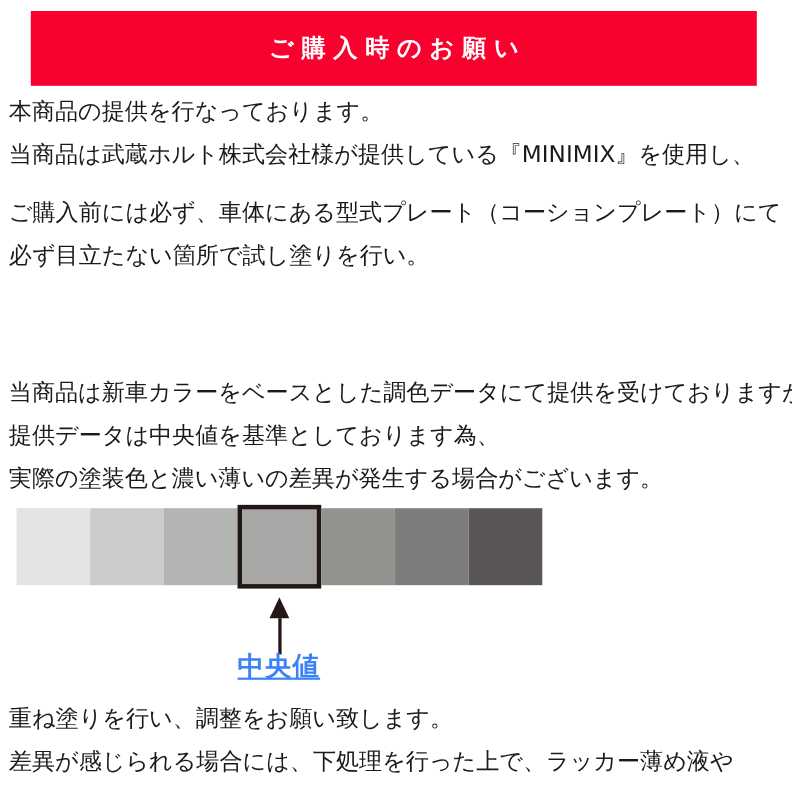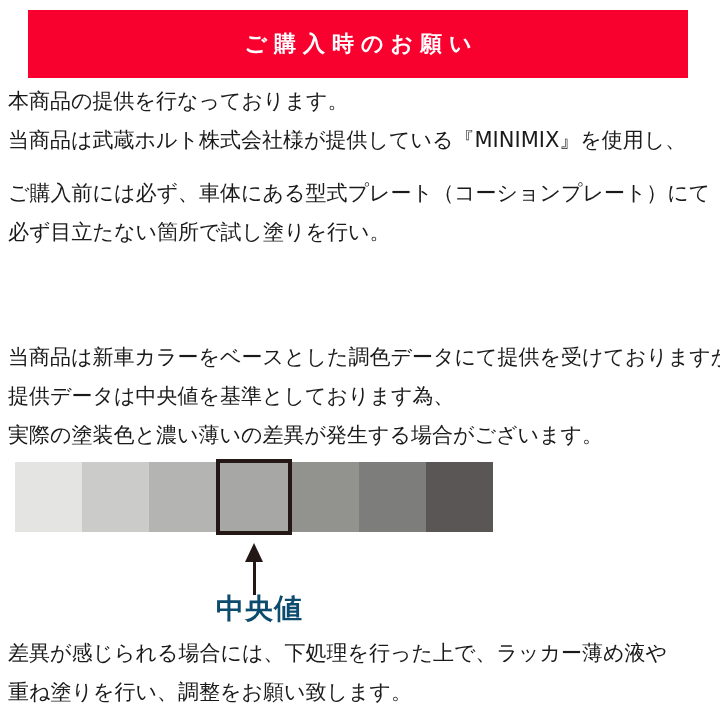--- a/index.html
+++ b/index.html
@@ -68,24 +68,25 @@
     border-bottom:19px solid #231815;
   }
   .arrow-shaft {
     width:3px; height:33px;
     margin:0 auto;
     background:#231815;
   }
   .median-label {
     position:absolute;
     left:216px; top:590px;
-    font-size:28px;
+    font-size:24px;
     font-weight:bold;
     letter-spacing:1px;
-    color:#0c4a6e;
+    color:#3b82f6;
+    text-decoration:underline;
   }
 </style>
 </head>
 <body>
 
 <div class="page">
 
   <header class="banner" style="background: rgb(248, 1, 47);">
     <h1 class="banner-title">ご購入時のお願い</h1>
   </header>
@@ -120,17 +121,17 @@
   </div>
 
   <div class="median-arrow">
     <div class="arrow-head"></div>
     <div class="arrow-shaft"></div>
   </div>
 
   <div class="median-label">中央値</div>
 
   <p class="para p5">
+    <span class="line">重ね塗りを行い、調整をお願い致します。</span>
     <span class="line">差異が感じられる場合には、下処理を行った上で、ラッカー薄め液や</span>
-    <span class="line">重ね塗りを行い、調整をお願い致します。</span>
   </p>
 
 </div>
 
 </body></html>

